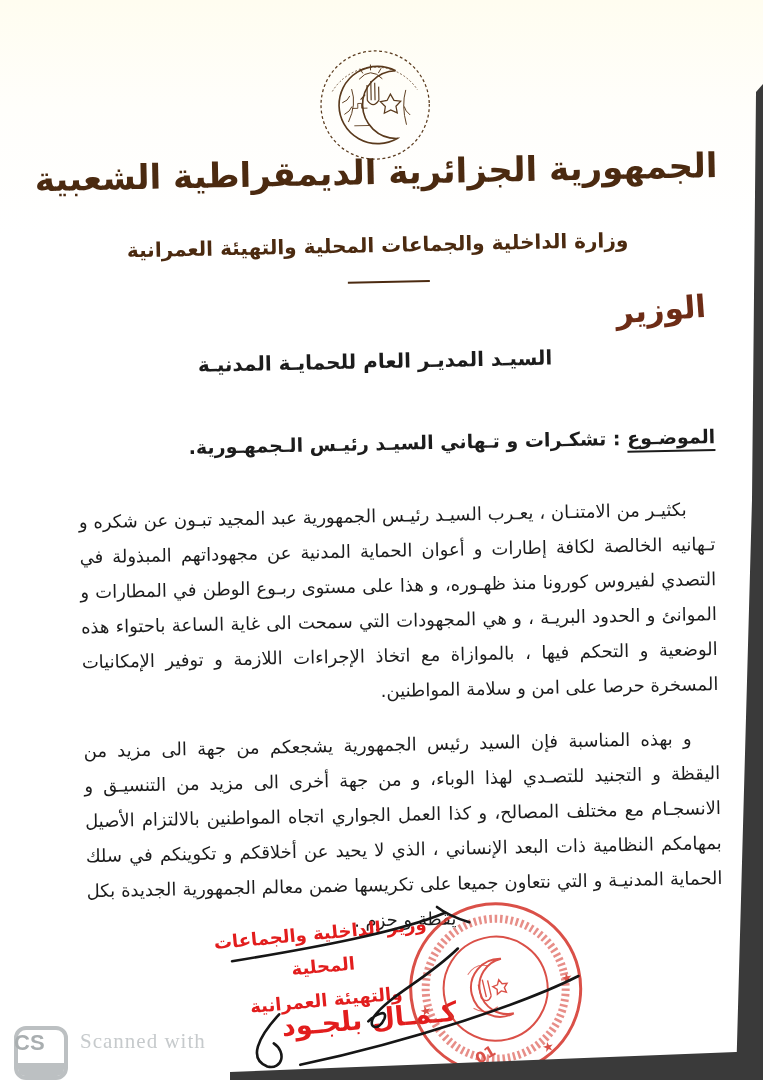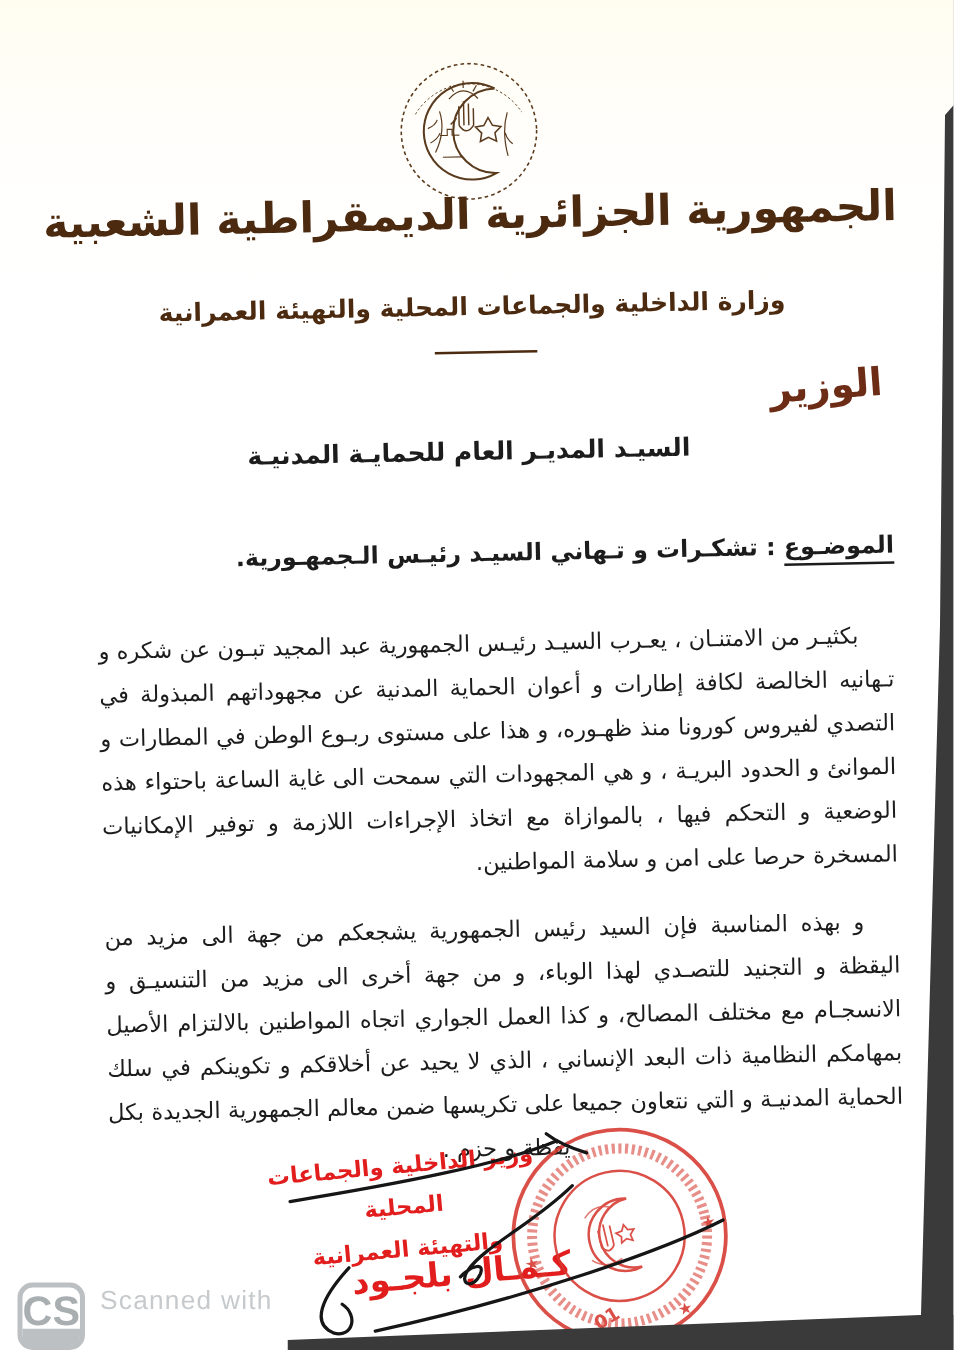--- a/index.html
+++ b/index.html
@@ -66,25 +66,25 @@
   .stamp{position:absolute;top:901px;left:388px;width:192px;height:180px;transform:rotate(-12deg);opacity:0.88;}
   .scribble{position:absolute;top:900px;left:175px;width:430px;height:178px;}
 
   .cs-badge{position:absolute;left:14px;top:1026px;width:54px;height:54px;}
   .cs-box{
     position:absolute;inset:0;border:4px solid var(--watermark-gray);border-radius:12px;
     background:#fff;box-sizing:border-box;
   }
   .cs-bar{position:absolute;left:4px;right:4px;bottom:4px;height:13px;background:var(--watermark-gray);border-radius:0 0 7px 7px;}
   .cs-letters{
-    position:absolute;left:0;right:0;top:4px;text-align:center;
-    font-family:"Liberation Sans",sans-serif;font-weight:bold;font-size:33px;color:#a9aeb0;
+    position:absolute;left:0;right:0;top:4px;text-align:left;
+    font-family:"Liberation Sans",sans-serif;font-weight:bold;font-size:22px;color:#a9aeb0;
   }
   .wm-text{
-    position:absolute;left:80px;top:1028px;font-family:Liberation Sans, sans-serif;
+    position:absolute;left:80px;top:1028px;font-family:Liberation Serif, serif;
     font-size:21px;line-height:26px;color:#c6cacc;letter-spacing:1px;
   }
   .edge-right{
     position:absolute;inset:0;background:var(--scan-edge);
     clip-path:polygon(756px 92px,763px 84px,763px 1080px,736px 1080px,752px 500px);
   }
   .edge-bottom{
     position:absolute;inset:0;background:var(--scan-edge);
     clip-path:polygon(230px 1072px,736px 1052px,763px 1052px,763px 1080px,230px 1080px);
   }

